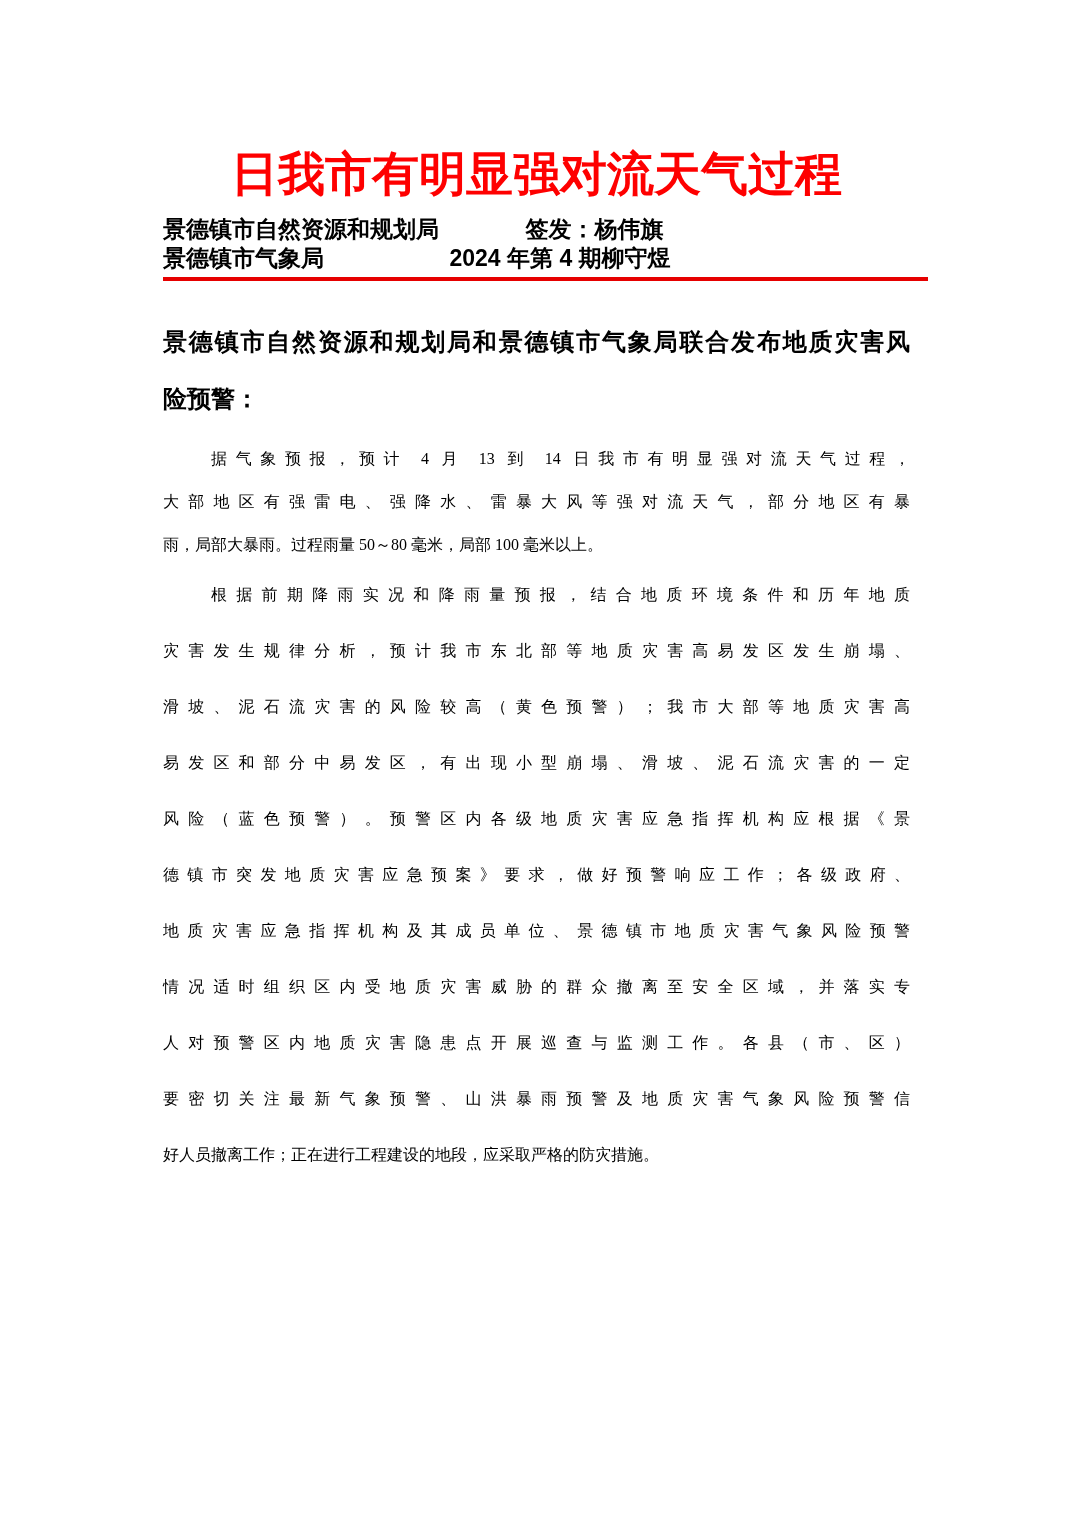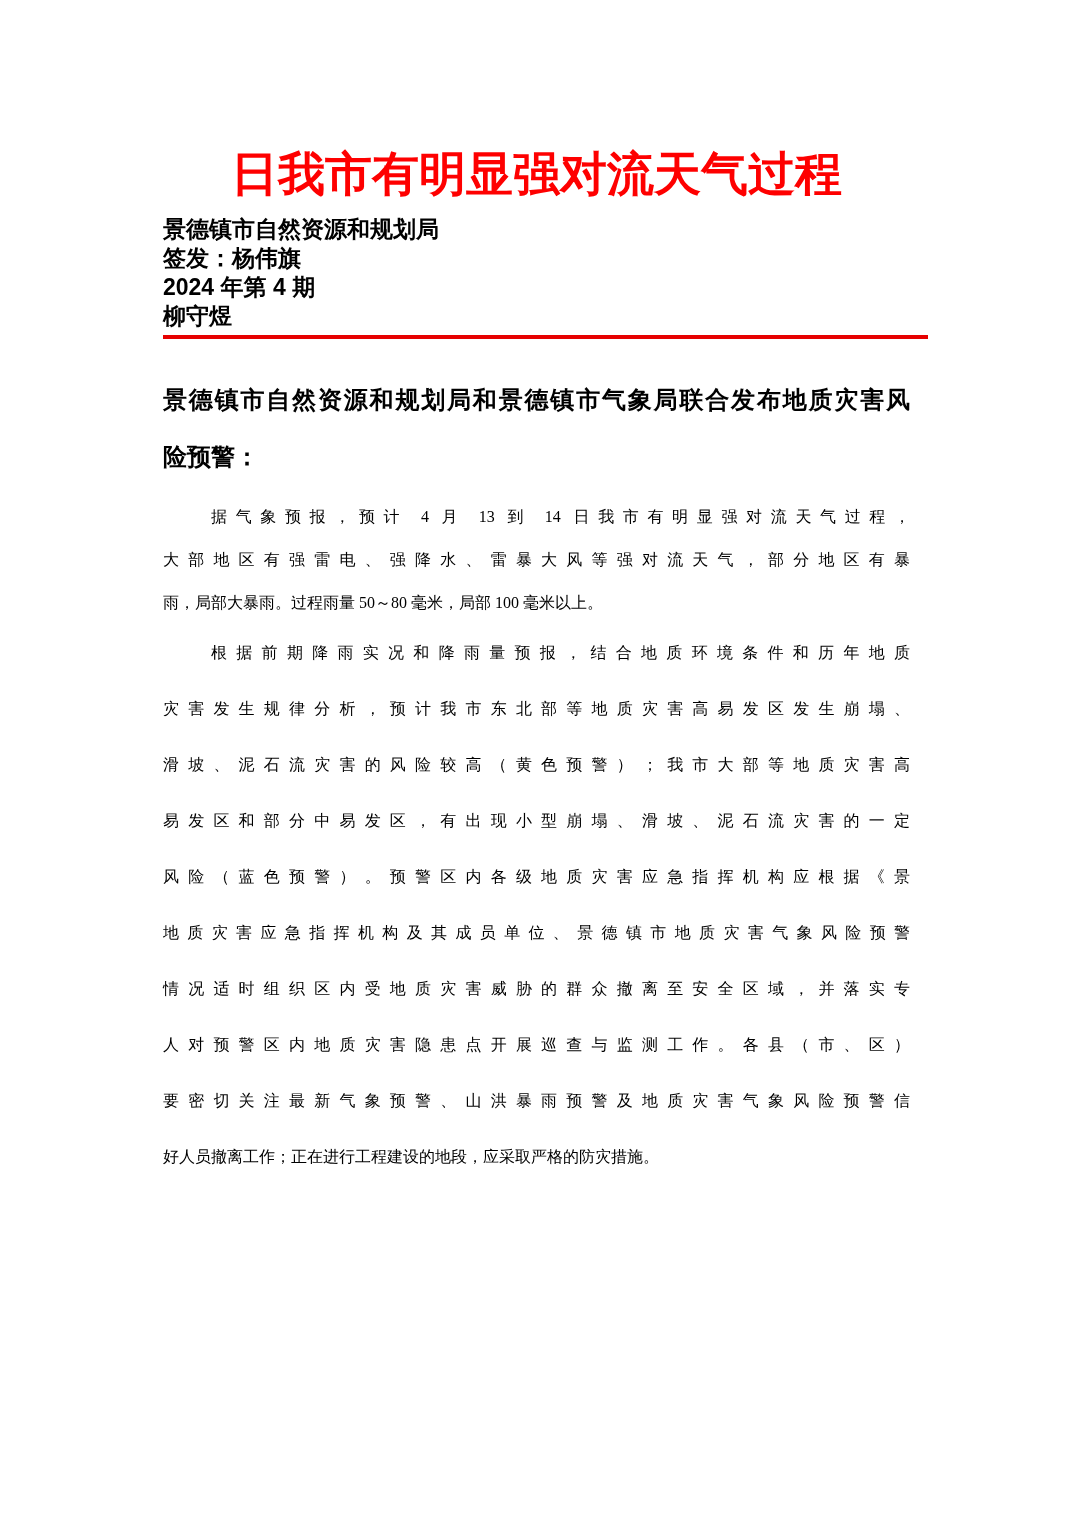--- a/index.html
+++ b/index.html
@@ -15,21 +15,21 @@
   .doc-title {
     width:747px; margin:0; font-size:47px; line-height:58px; font-weight:bold;
     text-align:center; color:#fe0000; letter-spacing:0;
     font-family:"Liberation Serif","DejaVu Serif",serif;
   }
   .masthead {
     width:747px; margin-top:12px;
     font-family:"Liberation Sans","DejaVu Sans",sans-serif;
     font-weight:bold; font-size:23px; line-height:29px;
   }
-  .mh-row { display:flex; align-items:baseline;flex-direction:column; }
+  .mh-row { display:flex; align-items:baseline; }
   .mh-left  { flex:1 1 0; text-align:left; white-space:nowrap; }
   .mh-center{ flex:0 0 auto; text-align:center; white-space:nowrap; }
   .mh-right { flex:1 1 0; text-align:left; padding-right:22px; white-space:nowrap; }
   .red-rule { width:765px; height:4px; background:#e60000; margin-top:4px; }
   .intro {
     width:747px; margin:32px 0 0 0; font-weight:bold; font-size:24px; line-height:57px;
     font-family:"Liberation Sans","DejaVu Sans",sans-serif;
   }
   .para { width:747px; margin:0; font-size:16px; }
   .p1 { line-height:43px; margin-top:10px; }
@@ -44,20 +44,21 @@
 <div class="page">
 
   <h1 class="doc-title">日我市有明显强对流天气过程</h1>
 
   <div class="masthead">
     <div class="mh-row">
       <span class="mh-left">景德镇市自然资源和规划局</span>
       <span class="mh-right">签发：杨伟旗</span>
     </div>
     <div class="mh-row">
+      <span class="mh-left">景德镇市气象局</span>
       <span class="mh-center">2024 年第 4 期</span>
       <span class="mh-right">柳守煜</span>
     </div>
   </div>
 
   <div class="red-rule"></div>
 
   <section>
 
     <p class="intro">
@@ -70,20 +71,21 @@
       <span class="line" style="display:block">大部地区有强雷电、强降水、雷暴大风等强对流天气，部分地区有暴</span>
       <span class="line end" style="display:block">雨，局部大暴雨。过程雨量 50～80 毫米，局部 100 毫米以上。</span>
     </p>
 
     <p class="para p2">
       <span class="line ind" style="display:block">根据前期降雨实况和降雨量预报，结合地质环境条件和历年地质</span>
       <span class="line" style="display:block">灾害发生规律分析，预计我市东北部等地质灾害高易发区发生崩塌、</span>
       <span class="line" style="display:block">滑坡、泥石流灾害的风险较高（黄色预警）；我市大部等地质灾害高</span>
       <span class="line" style="display:block">易发区和部分中易发区，有出现小型崩塌、滑坡、泥石流灾害的一定</span>
       <span class="line" style="display:block">风险（蓝色预警）。预警区内各级地质灾害应急指挥机构应根据《景</span>
+      <span class="line" style="display:block">德镇市突发地质灾害应急预案》要求，做好预警响应工作；各级政府、</span>
       <span class="line" style="display:block">地质灾害应急指挥机构及其成员单位、景德镇市地质灾害气象风险预警</span>
       <span class="line" style="display:block">情况适时组织区内受地质灾害威胁的群众撤离至安全区域，并落实专</span>
       <span class="line" style="display:block">人对预警区内地质灾害隐患点开展巡查与监测工作。各县（市、区）</span>
       <span class="line" style="display:block">要密切关注最新气象预警、山洪暴雨预警及地质灾害气象风险预警信</span>
       <span class="line end" style="display:block">好人员撤离工作；正在进行工程建设的地段，应采取严格的防灾措施。</span>
     </p>
 
   </section>
 </div>
 

